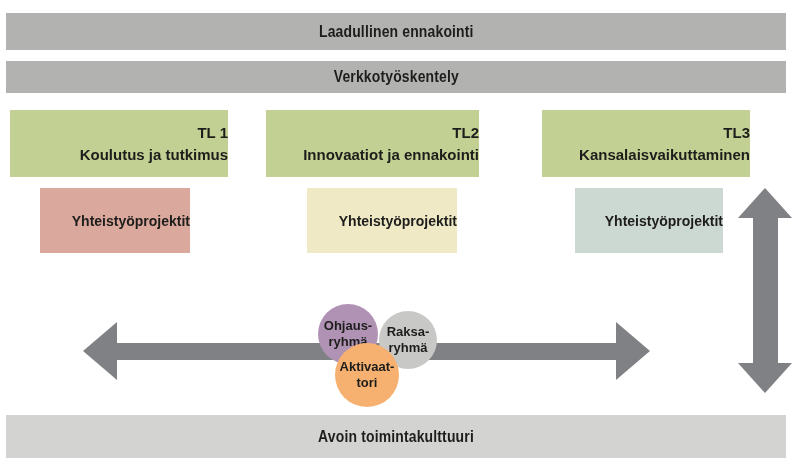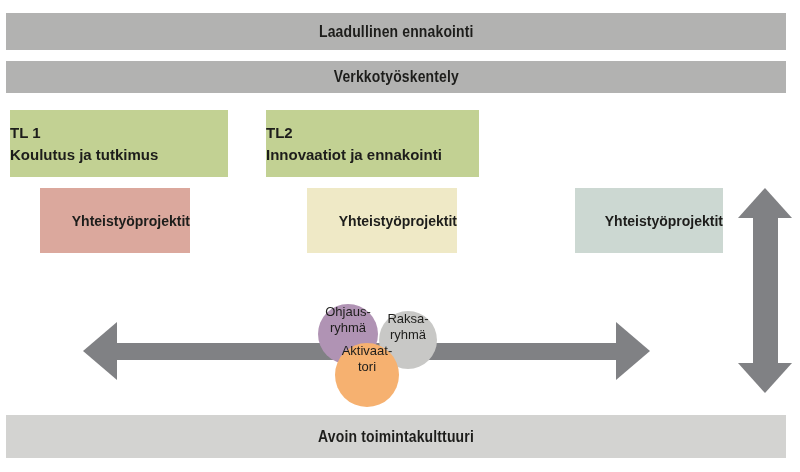--- a/index.html
+++ b/index.html
@@ -14,21 +14,21 @@
   .bar-label {
     display:inline-block; transform:scaleX(0.82); transform-origin:center;
     font-size:17px; font-weight:600; letter-spacing:0.2px; white-space:nowrap;
   }
   .bar1 { top:13px; height:37px; }
   .bar2 { top:61px; height:32px; }
   .bottom-bar { top:415px; height:43px; background:#d3d3d1; }
 
   .tl-box {
     position:absolute; top:110px; height:67px; background:#c2d193;
-    display:flex; flex-direction:column; align-items:flex-start; justify-content:center;
+    display:flex; flex-direction:column; align-items:flex-end; justify-content:center;
     font-size:15px; font-weight:600; line-height:22px; text-align:center;
   }
   .tl1 { left:10px;  width:218px; }
   .tl2 { left:266px; width:213px; }
   .tl3 { left:542px; width:208px; }
 
   .proj-box {
     position:absolute; top:188px; height:65px; z-index:3;
     display:flex; align-items:center; justify-content:flex-end;
     font-size:14px; font-weight:600;
@@ -67,22 +67,22 @@
     border-bottom:30px solid #808184;
   }
   .v-arrow .head-bottom {
     position:absolute; bottom:0; left:0; width:0; height:0;
     border-left:27px solid transparent; border-right:27px solid transparent;
     border-top:30px solid #808184;
   }
 
   .circle {
     position:absolute; border-radius:50%;
-    display:flex; flex-direction:column; align-items:center; justify-content:flex-start;
-    font-size:13px; font-weight:400; line-height:16px; text-align:center;
+    display:flex; flex-direction:column; align-items:center; justify-content:center;
+    font-size:13px; font-weight:700; line-height:16px; text-align:center;
   }
   .circle-purple { left:318px; top:304px; width:60px; height:60px; background:#b093b4; z-index:6; }
   .circle-gray   { left:379px; top:311px; width:58px; height:58px; background:#c8c8c6; z-index:5; }
   .circle-orange { left:335px; top:343px; width:64px; height:64px; background:#f6b170; z-index:7; }
 </style>
 </head>
 <body>
 
 <div class="canvas">
 
@@ -97,20 +97,24 @@
   <div class="tl-box tl1">
     <span>TL 1</span>
     <span>Koulutus ja tutkimus</span>
   </div>
 
   <div class="tl-box tl2">
     <span>TL2</span>
     <span>Innovaatiot ja ennakointi</span>
   </div>
 
+  <div class="tl-box tl3">
+    <span>TL3</span>
+    <span>Kansalaisvaikuttaminen</span>
+  </div>
 
   <div class="proj-box proj1">
     <span>Yhteistyöprojektit</span>
   </div>
 
   <div class="proj-box proj2">
     <span>Yhteistyöprojektit</span>
   </div>
 
   <div class="proj-box proj3">

